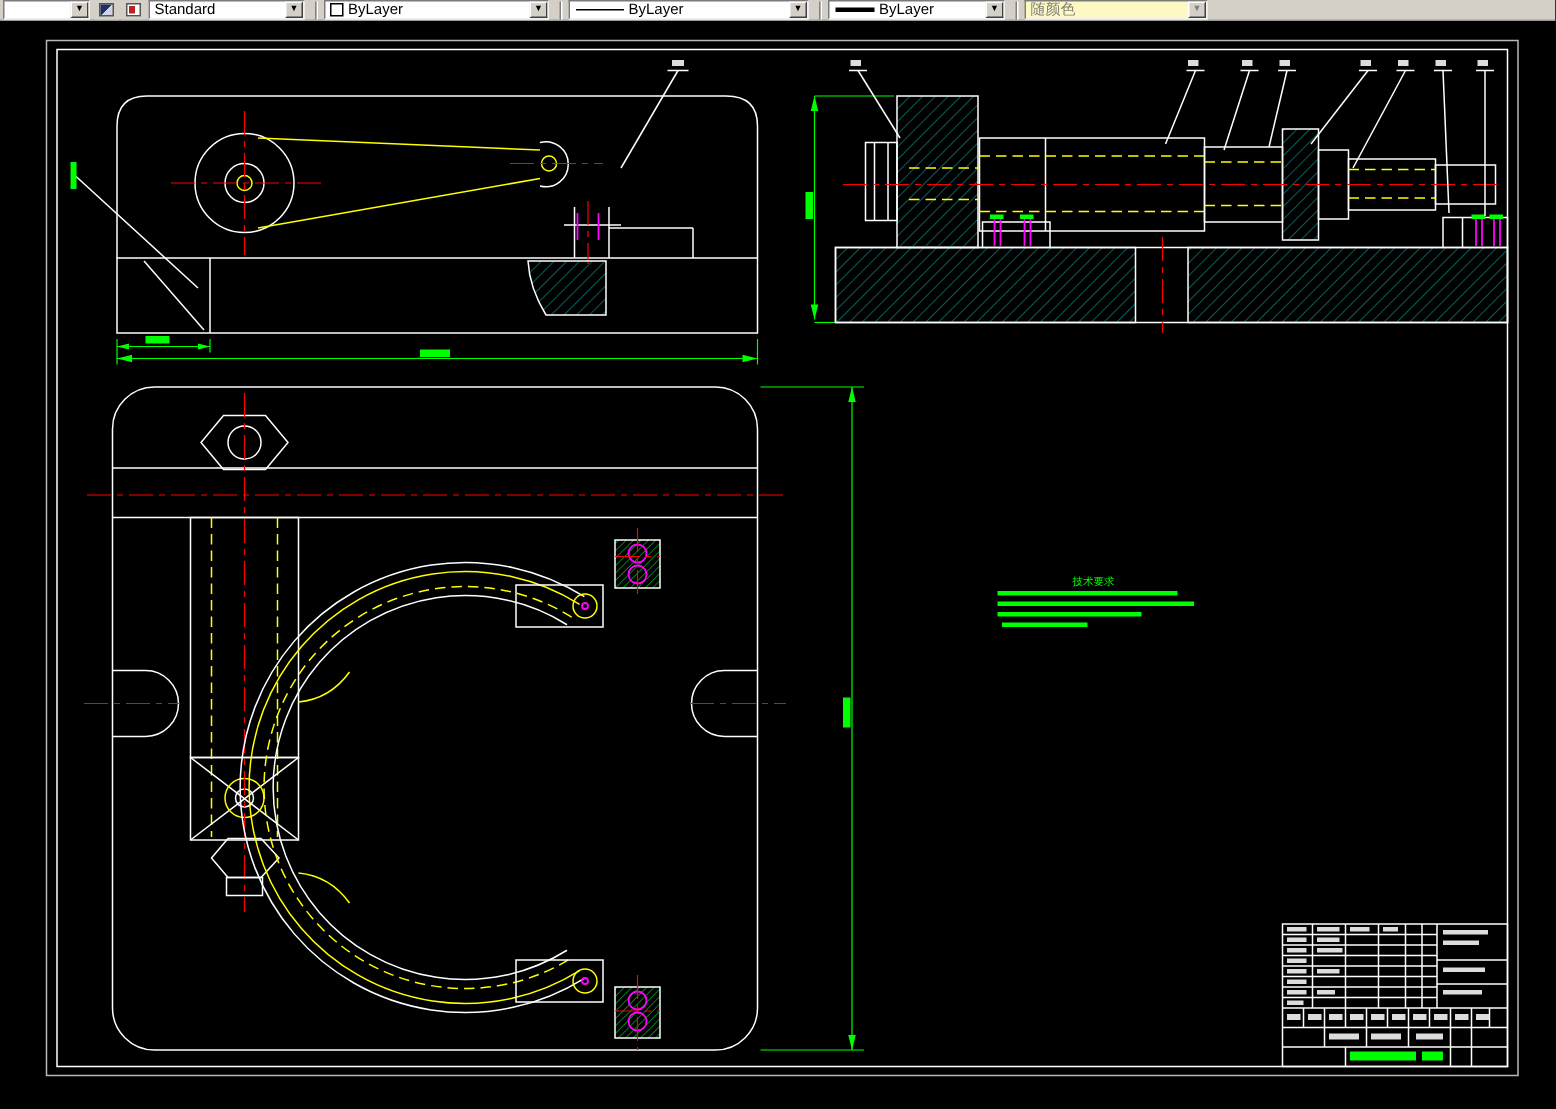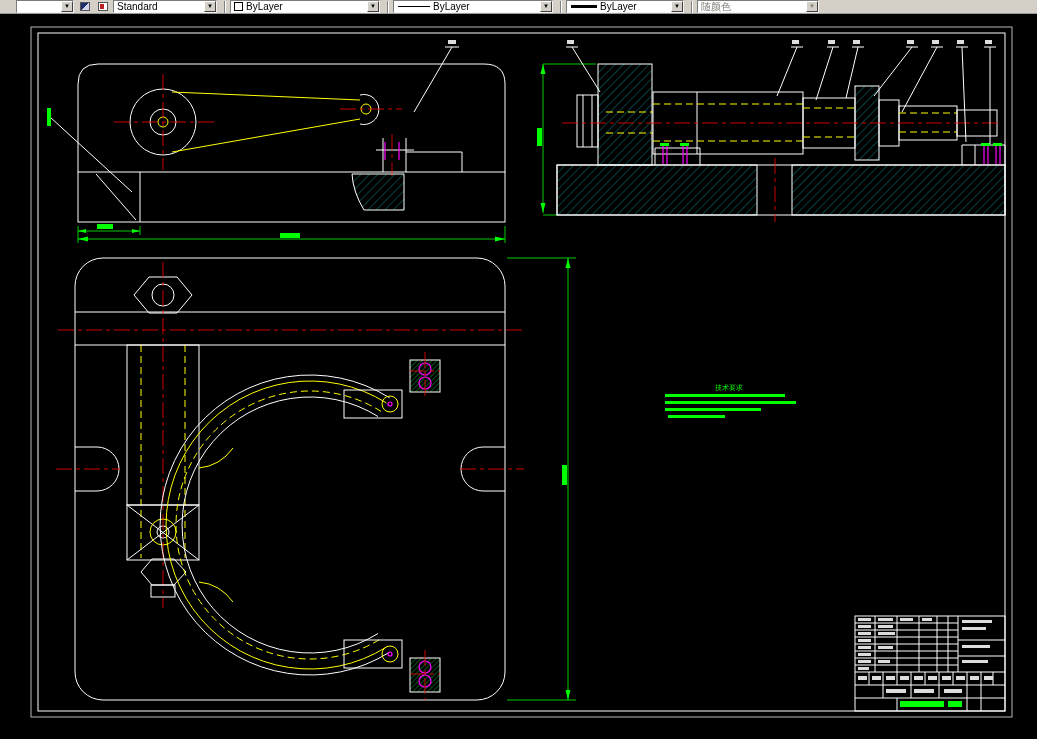--- a/index.html
+++ b/index.html
@@ -1,30 +1,30 @@
 <!DOCTYPE html>
 <html><head>
 <meta charset="utf-8">
 <style>
   *{box-sizing:border-box;margin:0;padding:0}
   html,body{width:1037px;height:739px;overflow:hidden}
   body{background:#000;font-family:"Liberation Sans",sans-serif;position:relative}
 
   
   .toolbar{position:absolute;top:0;left:0;width:1037px;height:14px;background:#d4d0c8;
-           display:flex;align-items:center;padding-left:16px;border-bottom:1px solid #9a9a9a}
+           display:flex;align-items:center;padding-left:2px;border-bottom:1px solid #9a9a9a}
   .combo{display:flex;align-items:center;height:13px;background:#fff;
          border-top:1px solid #7b7b7b;border-left:1px solid #7b7b7b;
          border-bottom:1px solid #f2f2f2;border-right:1px solid #f2f2f2;
          font-size:10px;line-height:11px;color:#000;margin-right:3px;overflow:hidden}
   .combo .val{padding:0 3px;white-space:nowrap;flex:1}
   .dd{width:12px;height:11px;flex:0 0 12px;background:#d4d0c8;
       border:1px solid #404040;border-top-color:#fff;border-left-color:#fff;
       font-size:6px;color:#000;display:flex;align-items:center;justify-content:center}
-  .combo.disabled{background:#ffffff;color:#82807a}
+  .combo.disabled{background:#fef9c3;color:#82807a}
   .combo.disabled .dd{color:#82807a}
   .sep{width:2px;height:12px;border-left:1px solid #808080;border-right:1px solid #fff;margin:0 4px}
   .iconbtn{width:16px;height:13px;background:#d4d0c8;display:flex;align-items:center;justify-content:center;margin-right:2px}
   .glyph-a{width:10px;height:9px;background:linear-gradient(135deg,#1c2e6b 50%,#cfd4e8 50%);border:1px solid #555}
   .glyph-b{width:10px;height:9px;background:#fff;border:1px solid #555;position:relative}
   .glyph-b::after{content:"";position:absolute;left:1px;top:1px;width:4px;height:5px;background:#b22}
   .swatch-color{width:9px;height:9px;background:#fff;border:1px solid #000;margin-left:3px}
   .swatch-line{width:32px;height:1px;background:#000;margin-left:4px}
   .swatch-lw{width:26px;height:3px;background:#000;margin-left:4px}
 

